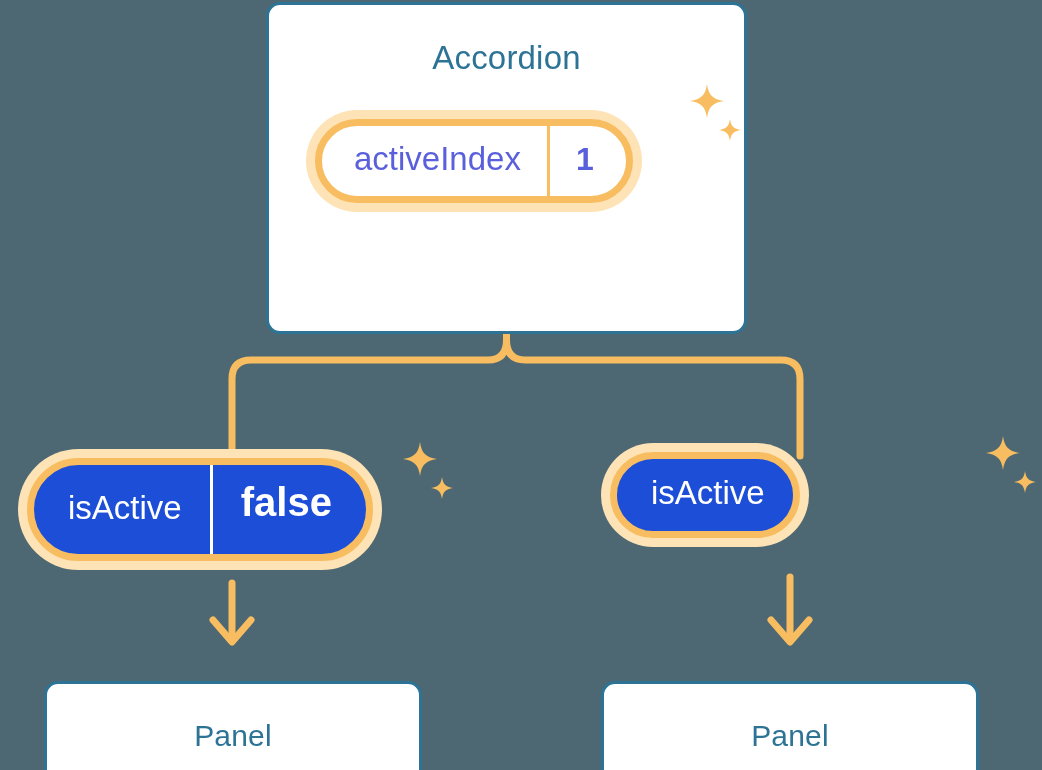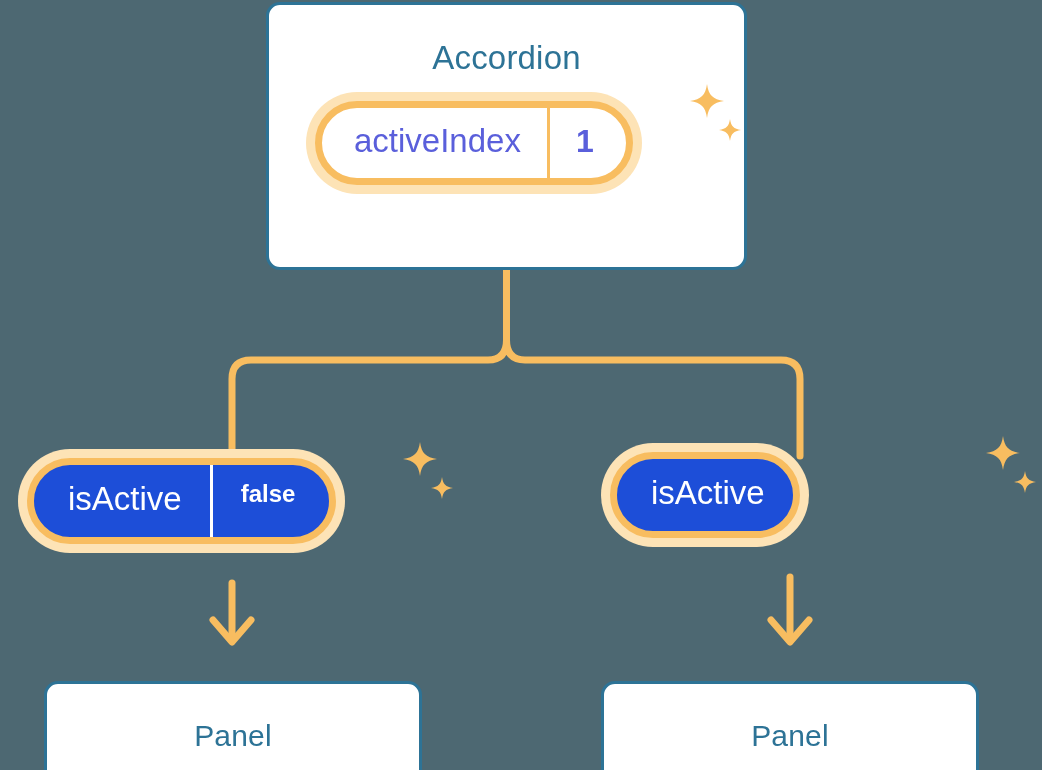--- a/index.html
+++ b/index.html
@@ -44,21 +44,21 @@
     font-weight: 400;
     text-align: center;
     letter-spacing: 0.2px;
     line-height: 1;
   }
 
   #accordion-card {
     left: 266px;
     top: 2px;
     width: 481px;
-    height: 268px;
+    height: 332px;
   }
   #accordion-card .card-title {
     margin-top: 36px;
   }
 
   .panel-card {
     width: 378px;
     height: 110px;
     top: 648px;
     display: flex;
@@ -112,26 +112,26 @@
   }
 
   
   .pill-solid .pill-inner { background: #1d4ed8; }
   .pill-solid .pill-cell  { color: #ffffff; }
   .pill-solid .pill-key {
     font-size: 33px;
     padding: 15px 28px 19px 34px;
   }
   .pill-solid .pill-value {
-    font-size: 24px;
+    font-size: 40px;
     padding: 15px 34px 29px 28px;
     border-left: 3px solid #ffffff;
   }
 
-  #pill-active-index { left: 306px; top: 92px; }
+  #pill-active-index { left: 306px; top: 110px; }
   #pill-is-active-left  { left: 18px;  top: 449px; }
   #pill-is-active-right { left: 601px; top: 443px; }
 
   
   .sparkle {
     position: absolute;
     color: #f8bd60;
     line-height: 0;
     pointer-events: none;
   }

